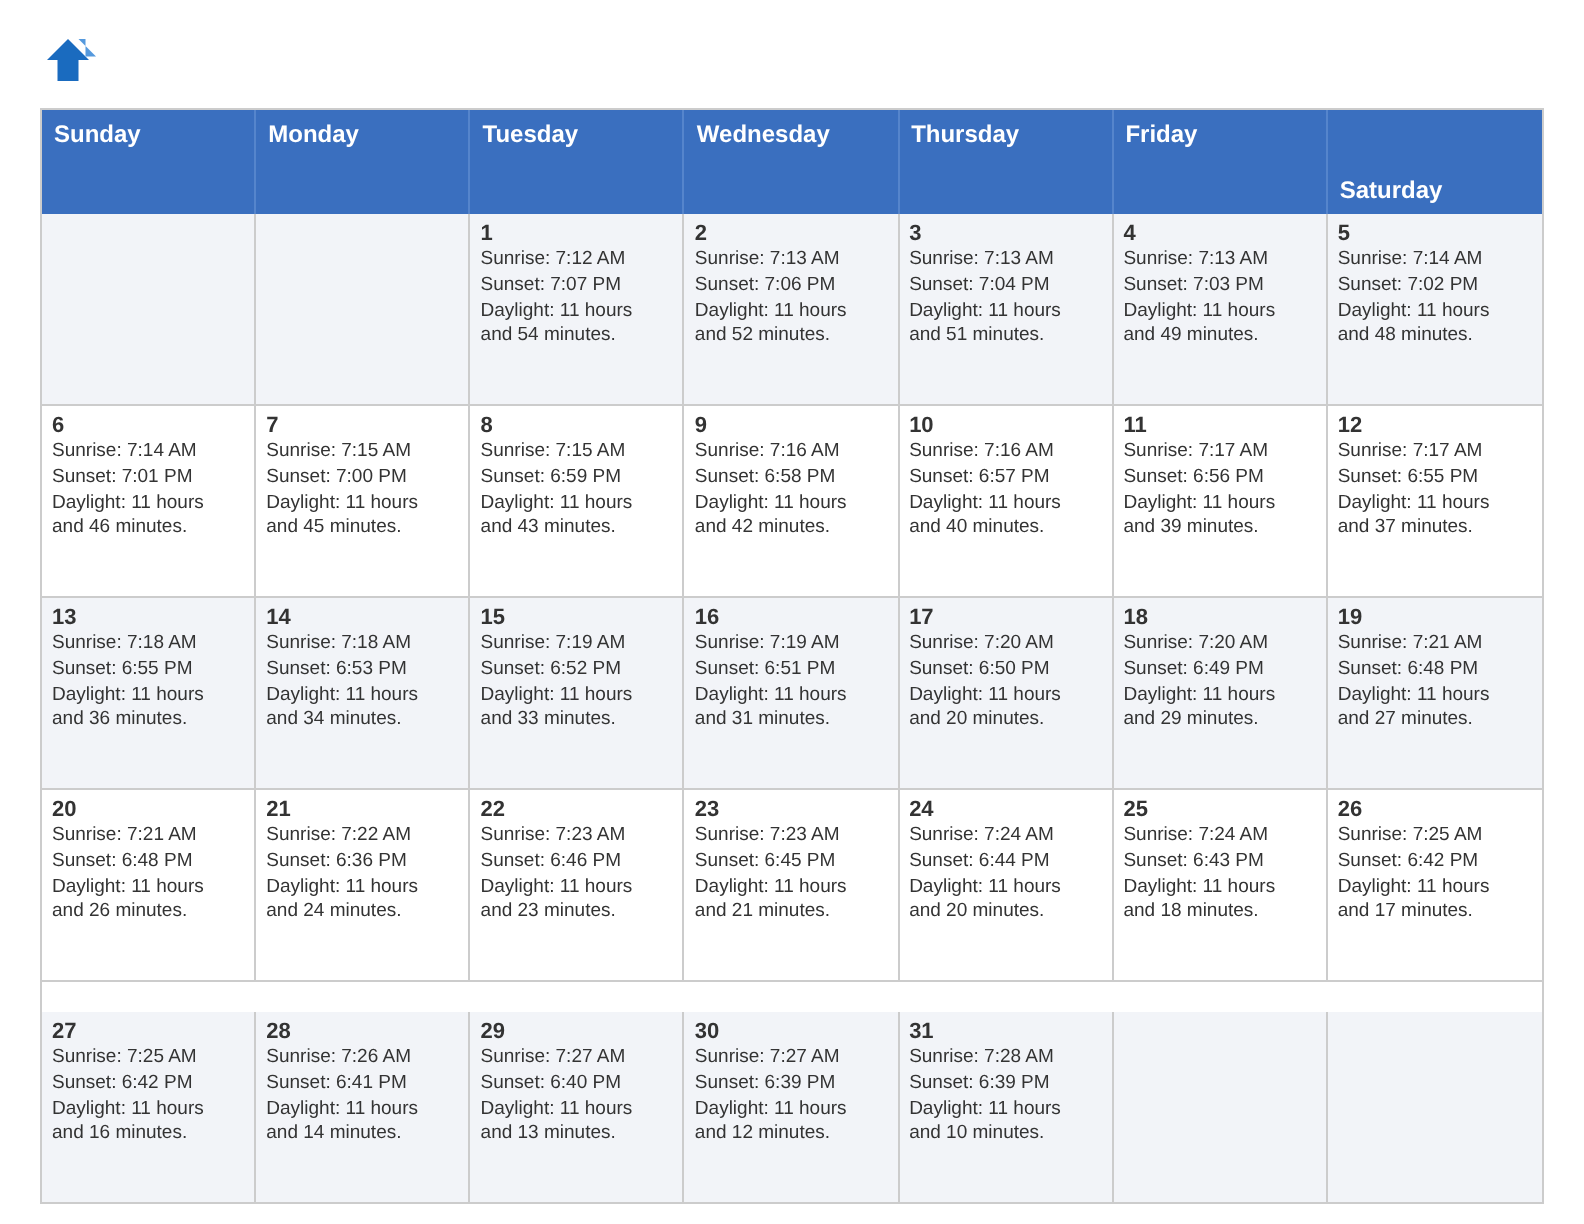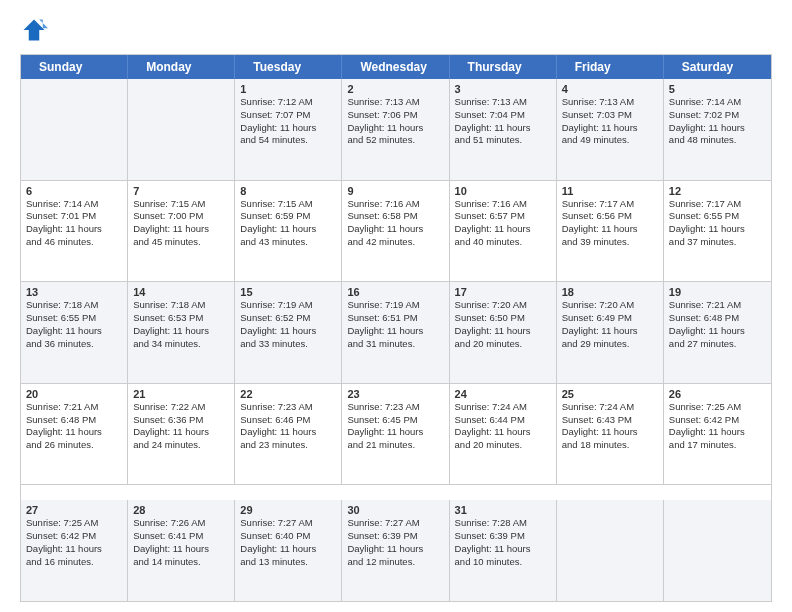--- a/index.html
+++ b/index.html
@@ -60,25 +60,25 @@
     }
     .cal-header-row {
       display: grid;
       grid-template-columns: repeat(7, 1fr);
       background: #3a6fbf;
     }
     .cal-header-cell {
       color: #fff;
       font-size: 12px;
       font-weight: bold;
-      padding: 5px 18px;
+      padding: 5px 6px;
       border-right: 1px solid #5585cc;
       text-align: left;
     }
-    .cal-header-cell:last-child { border-right: none; }
+    .cal-header-cell:last-child { border-right: none; margin-top: 28px; }
     .cal-body {
       flex: 1;
       display: flex;
       flex-direction: column;
     }
     .cal-week {
       display: grid;
       grid-template-columns: repeat(7, 1fr);
       flex: 1;
       border-bottom: 1px solid #ccc;

